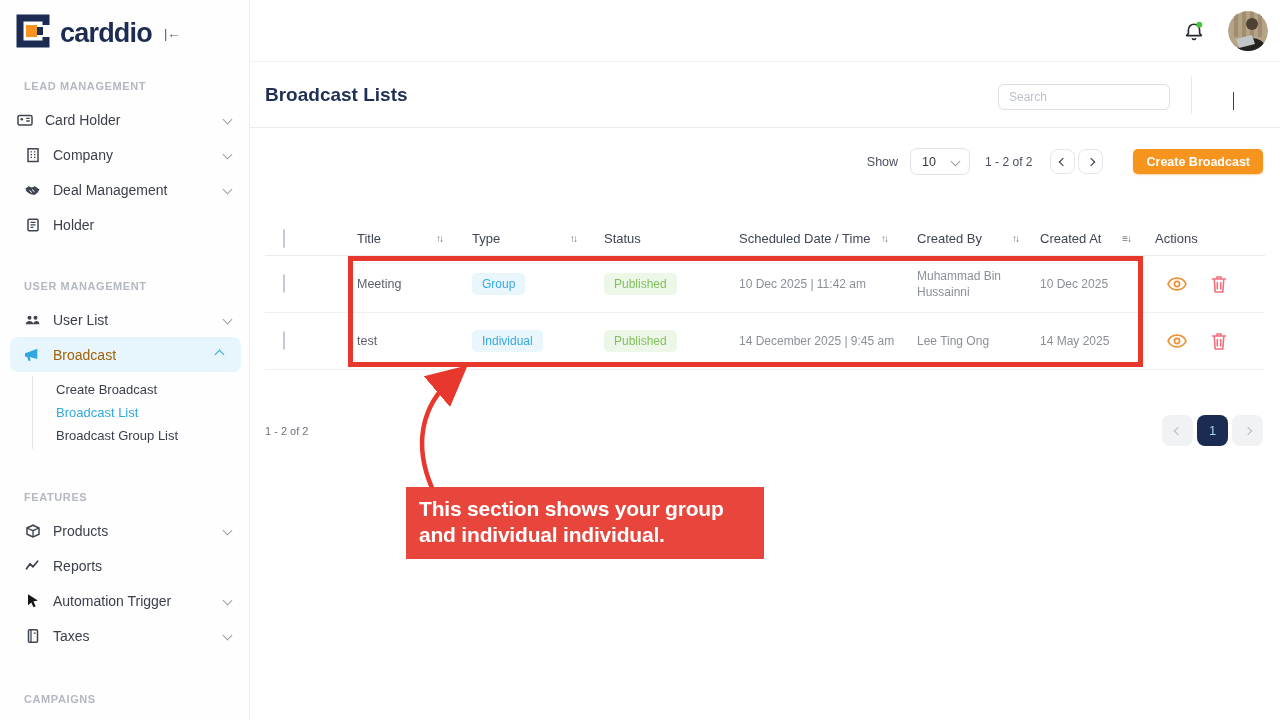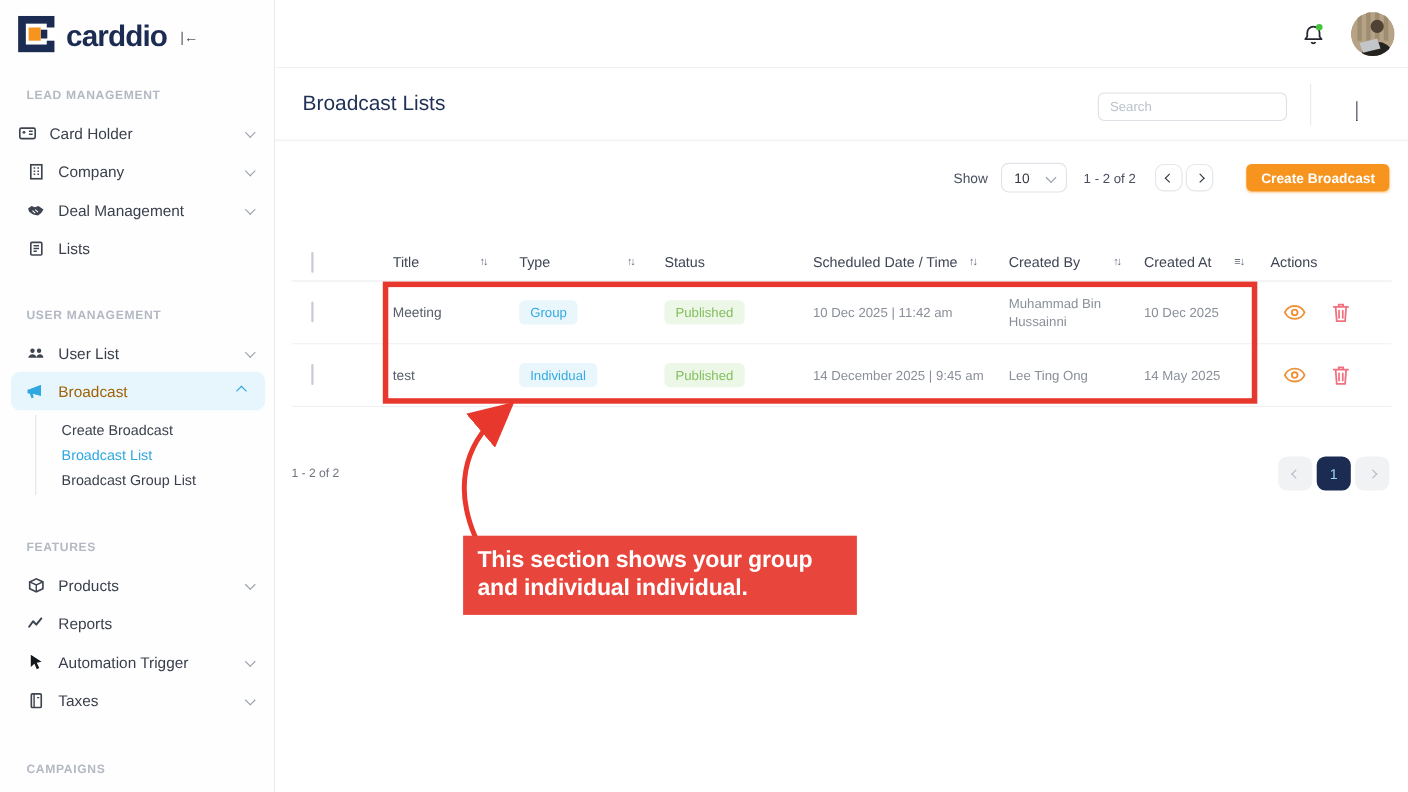--- a/index.html
+++ b/index.html
@@ -25,21 +25,21 @@
   .subnav-item { font-size:13px; color:#3a3f4c; padding:4px 0 4px 23px; cursor:pointer; }
   .subnav-item.active { color:#2fa8e1; }
 
   
   .topbar { position:absolute; left:250px; top:0; width:1030px; height:62px; background:#fff; border-bottom:1px solid #f0f0f2; }
   .bell { position:absolute; right:74px; top:20px; cursor:pointer; }
   .avatar { position:absolute; right:12px; top:11px; width:40px; height:40px; border-radius:50%; overflow:hidden; cursor:pointer; }
 
   
   .pagehead { position:absolute; left:250px; top:62px; width:1030px; height:66px; background:#fff; border-bottom:1px solid #e9ebee; }
-  .page-title { position:absolute; left:25px; top:22px; font-size:19px; font-weight:400; color:#1f2f56; }
+  .page-title { position:absolute; left:15px; top:22px; font-size:19px; font-weight:700; color:#1f2f56; }
   .search-box { position:absolute; left:748px; top:22px; width:172px; height:26px; border:1px solid #dcdfe4; border-radius:6px; font-size:12px; color:#3a3f4c; padding:0 10px; outline:none; background:#fff; }
   .search-box::placeholder { color:#bcc1ca; }
   .head-divider { position:absolute; left:941px; top:14px; width:1px; height:38px; background:#e6e8eb; }
   .collapse-btn { position:absolute; left:983px; top:30px; width:14px; height:14px; cursor:pointer; }
   .collapse-btn .chev { border-color:#3a3f4c; margin:0; }
 
   
   .content { position:absolute; left:250px; top:128px; width:1030px; height:592px; background:#fff; }
   .controls { position:absolute; right:17px; top:20px; display:flex; align-items:center; }
   .show-lbl { font-size:12.5px; color:#4a5060; margin-right:12px; }
@@ -71,21 +71,21 @@
 
   
   .foot-range { position:absolute; left:15px; top:297px; font-size:11px; color:#6f7480; }
   .pager { position:absolute; right:17px; top:287px; display:flex; gap:4px; }
   .pager .sq { width:31px; height:31px; border-radius:8px; background:#f0f2f4; display:flex; align-items:center; justify-content:center; cursor:pointer; }
   .pager .sq .chev { margin:0; border-color:#b3bac4; width:6px; height:6px; }
   .pager .sq.cur { background:#1b2b52; color:#9fd3ef; font-size:13px; }
 
   
   .highlight-box { position:absolute; left:348px; top:256px; width:795px; height:111px; border:5px solid #e8372c; z-index:6; pointer-events:none; }
-  .callout { position:absolute; left:406px; top:487px; width:358px; height:72px; background:#e8463c; z-index:6; padding:9px 0 0 13px;margin-left:15px; }
+  .callout { position:absolute; left:406px; top:487px; width:358px; height:72px; background:#e8463c; z-index:6; padding:9px 0 0 13px; }
   .callout div { color:#fff; font-size:21px; font-weight:700; line-height:26px; letter-spacing:-0.2px; }
   .arrow-svg { position:absolute; left:400px; top:362px; z-index:6; pointer-events:none; }
 </style>
 </head>
 <body>
 
 <div class="app">
 
   <div class="sidebar">
     <div class="logo-row">
@@ -134,21 +134,21 @@
       <span class="lbl">Deal Management</span>
       <span class="chev down"></span>
     </div>
     <div class="nav-item">
       <span class="ic">
           <svg width="16" height="16" viewBox="0 0 16 16">
             <rect x="3" y="2.3" width="10" height="11.5" rx="1" fill="none" stroke="#3e4450" stroke-width="1.5"></rect>
             <path d="M5.5 5.4h5M5.5 7.9h5M5.5 10.4h3" stroke="#3e4450" stroke-width="1.3"></path>
           </svg>
         </span>
-      <span class="lbl">Lists</span>
+      <span class="lbl">Holder</span>
     </div>
 
     <div class="sec-label" style="margin-top:38px;">USER MANAGEMENT</div>
 
     <div class="nav-item" style="margin-top:10px;">
       <span class="ic">
           <svg width="17" height="16" viewBox="0 0 17 16">
             <circle cx="5.5" cy="5.8" r="2" fill="#3e4450"></circle>
             <circle cx="11.5" cy="5.8" r="2" fill="#3e4450"></circle>
             <path d="M1.8 12.2c0-2.1 2-3.2 3.7-3.2s3.7 1.1 3.7 3.2z" fill="#3e4450"></path>

